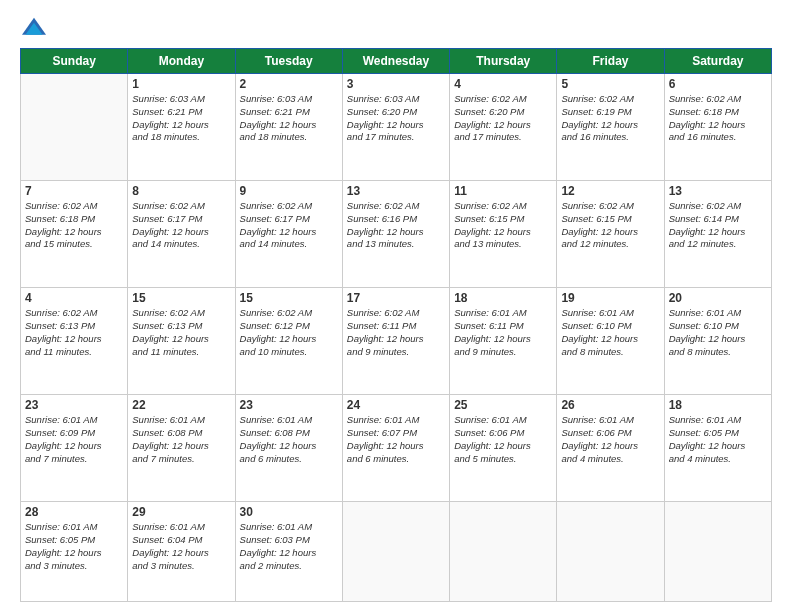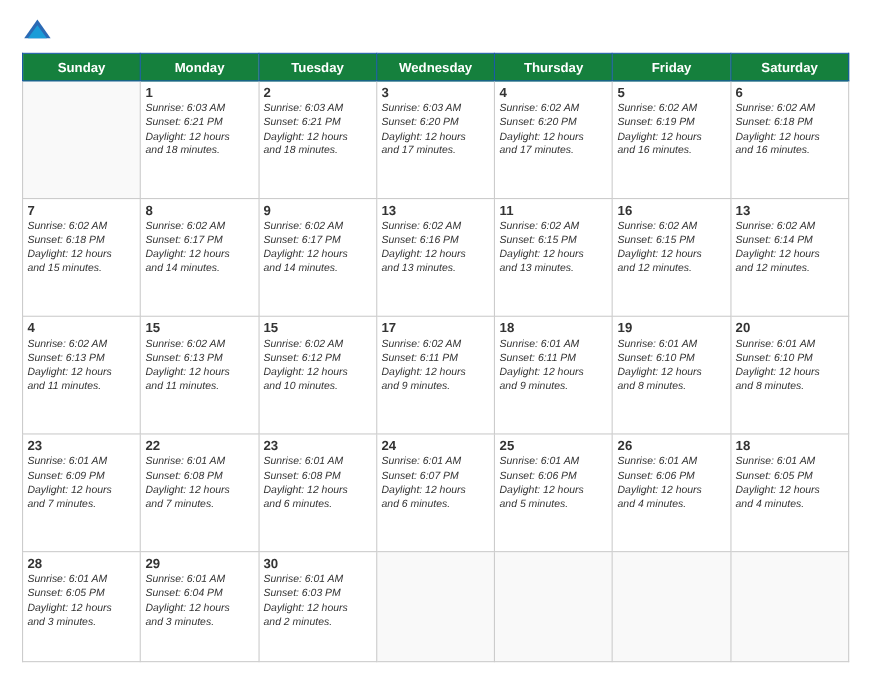--- a/index.html
+++ b/index.html
@@ -205,21 +205,21 @@
 and 13 minutes.</div>
           </td>
           <td>
             <span class="day-num">11</span>
             <div class="day-info" style="white-space: pre-line;">Sunrise: 6:02 AM
 Sunset: 6:15 PM
 Daylight: 12 hours
 and 13 minutes.</div>
           </td>
           <td>
-            <span class="day-num">16</span>
+            <span class="day-num">12</span>
             <div class="day-info" style="white-space: pre-line;">Sunrise: 6:02 AM
 Sunset: 6:15 PM
 Daylight: 12 hours
 and 12 minutes.</div>
           </td>
           <td>
             <span class="day-num">13</span>
             <div class="day-info" style="white-space: pre-line;">Sunrise: 6:02 AM
 Sunset: 6:14 PM
 Daylight: 12 hours

